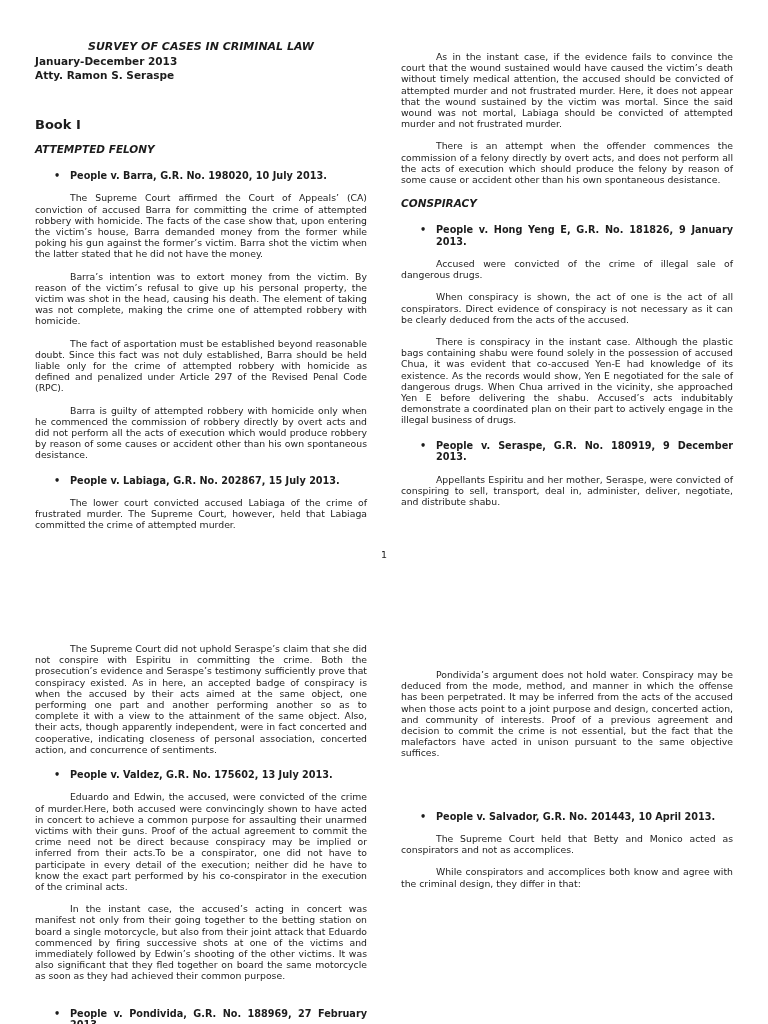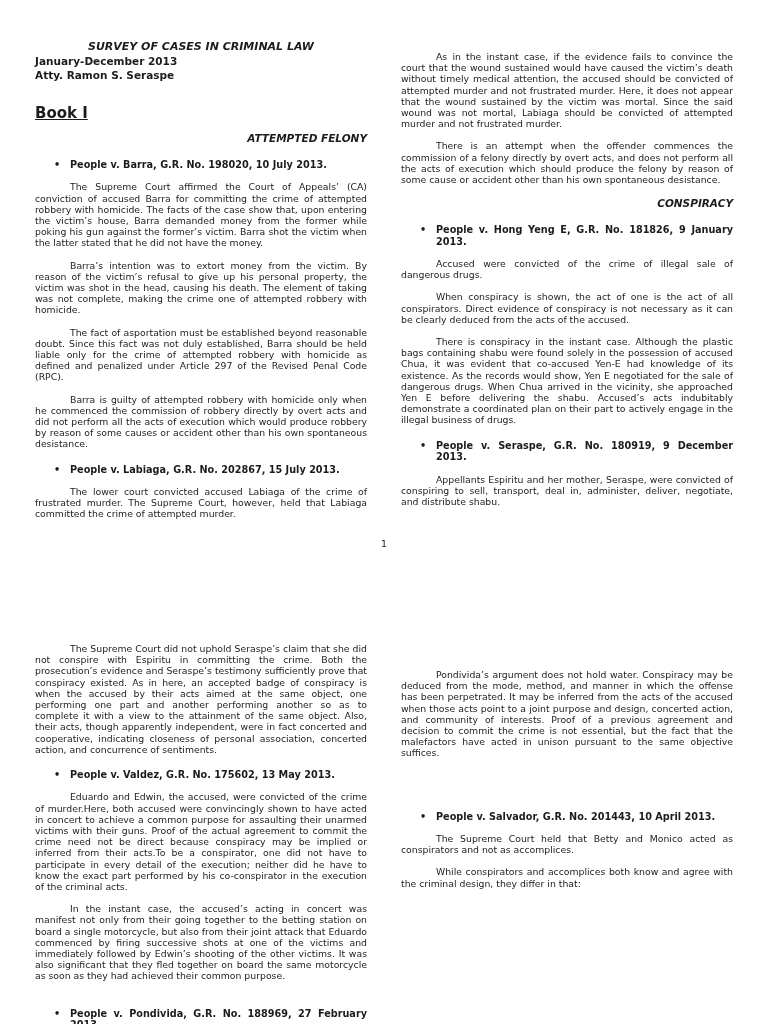--- a/index.html
+++ b/index.html
@@ -33,28 +33,28 @@
     font-weight: bold; font-style: italic;
     font-size: 11px; line-height: 14px;
     text-align: center;
   }
   .title-sub {
     font-weight: bold;
     font-size: 10.5px; line-height: 14px;
     text-align: left;
   }
   .heading-underline {
-    font-weight: bold; text-decoration: underline;
-    font-size: 15px; line-height: 13px;
-    margin-top: 25px; text-align: left;
+    font-weight: bold; 
+    font-size: 13px; line-height: 13px;
+    margin-top: 36px; text-align: left;
   }
   .heading-italic {
     font-weight: bold; font-style: italic;
     font-size: 10.5px; line-height: 13px;
-    margin-top: 12px; text-align: right;
+    margin-top: 12px; text-align: left;
   }
   .paragraph { margin-top: 11px; text-indent: 35px; }
   .case-bullet {
     display: flex;
     font-weight: bold; font-size: 9.7px; line-height: 11.4px;
     margin-top: 14px;
   }
   .case-bullet .bullet-dot { flex: 0 0 16px; margin-left: 19px; }
   .case-bullet .case-text { flex: 1 1 auto; text-align: justify; }
   .gap-lg { margin-top: 26px; }
@@ -113,21 +113,21 @@
     </div>
     <div class="page-footer">1</div>
   </div>
 
   <div class="page page-2">
     <div class="cols">
       <div class="col">
           <div class="paragraph">The Supreme Court did not uphold Seraspe’s claim that she did not conspire with Espiritu in committing the crime. Both the prosecution’s evidence and Seraspe’s testimony sufficiently prove that conspiracy existed. As in here, an accepted badge of conspiracy is when the accused by their acts aimed at the same object, one performing one part and another performing another so as to complete it with a view to the attainment of the same object. Also, their acts, though apparently independent, were in fact concerted and cooperative, indicating closeness of personal association, concerted action, and concurrence of sentiments.</div>
           <div class="case-bullet">
             <span class="bullet-dot">•</span>
-            <span class="case-text">People v. Valdez, G.R. No. 175602, 13 May 2013.</span>
+            <span class="case-text">People v. Valdez, G.R. No. 175602, 13 July 2013.</span>
           </div>
           <div class="paragraph">Eduardo and Edwin, the accused, were convicted of the crime of murder.Here, both accused were convincingly shown to have acted in concert to achieve a common purpose for assaulting their unarmed victims with their guns. Proof of the actual agreement to commit the crime need not be direct because conspiracy may be implied or inferred from their acts.To be a conspirator, one did not have to participate in every detail of the execution; neither did he have to know the exact part performed by his co-conspirator in the execution of the criminal acts.</div>
           <div class="paragraph">In the instant case, the accused’s acting in concert was manifest not only from their going together to the betting station on board a single motorcycle, but also from their joint attack that Eduardo commenced by firing successive shots at one of the victims and immediately followed by Edwin’s shooting of the other victims. It was also significant that they fled together on board the same motorcycle as soon as they had achieved their common purpose.</div>
           <div class="case-bullet gap-lg">
             <span class="bullet-dot">•</span>
             <span class="case-text">People v. Pondivida, G.R. No. 188969, 27 February 2013.</span>
           </div>
         </div>
       <div class="col col-offset">
           <div class="paragraph">Pondivida’s argument does not hold water. Conspiracy may be deduced from the mode, method, and manner in which the offense has been perpetrated. It may be inferred from the acts of the accused when those acts point to a joint purpose and design, concerted action, and community of interests. Proof of a previous agreement and decision to commit the crime is not essential, but the fact that the malefactors have acted in unison pursuant to the same objective suffices.</div>

